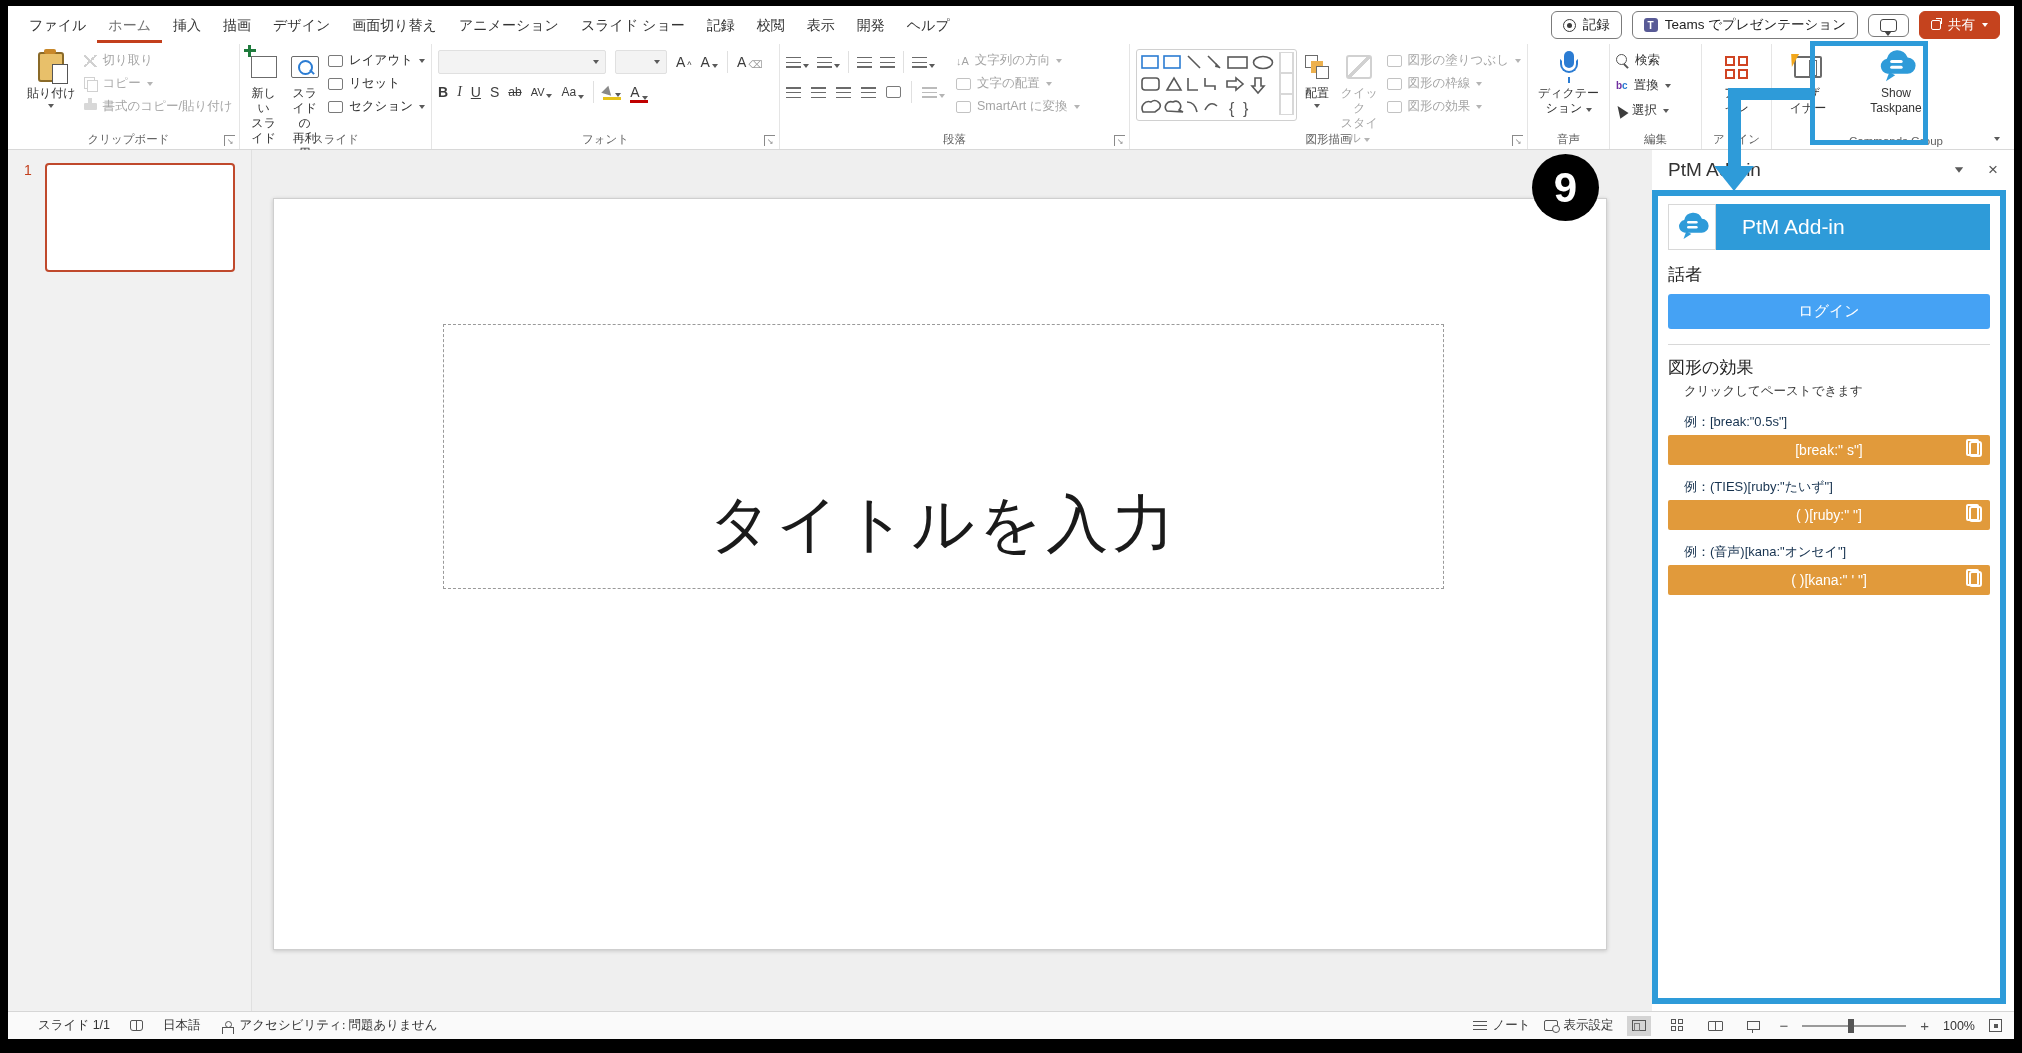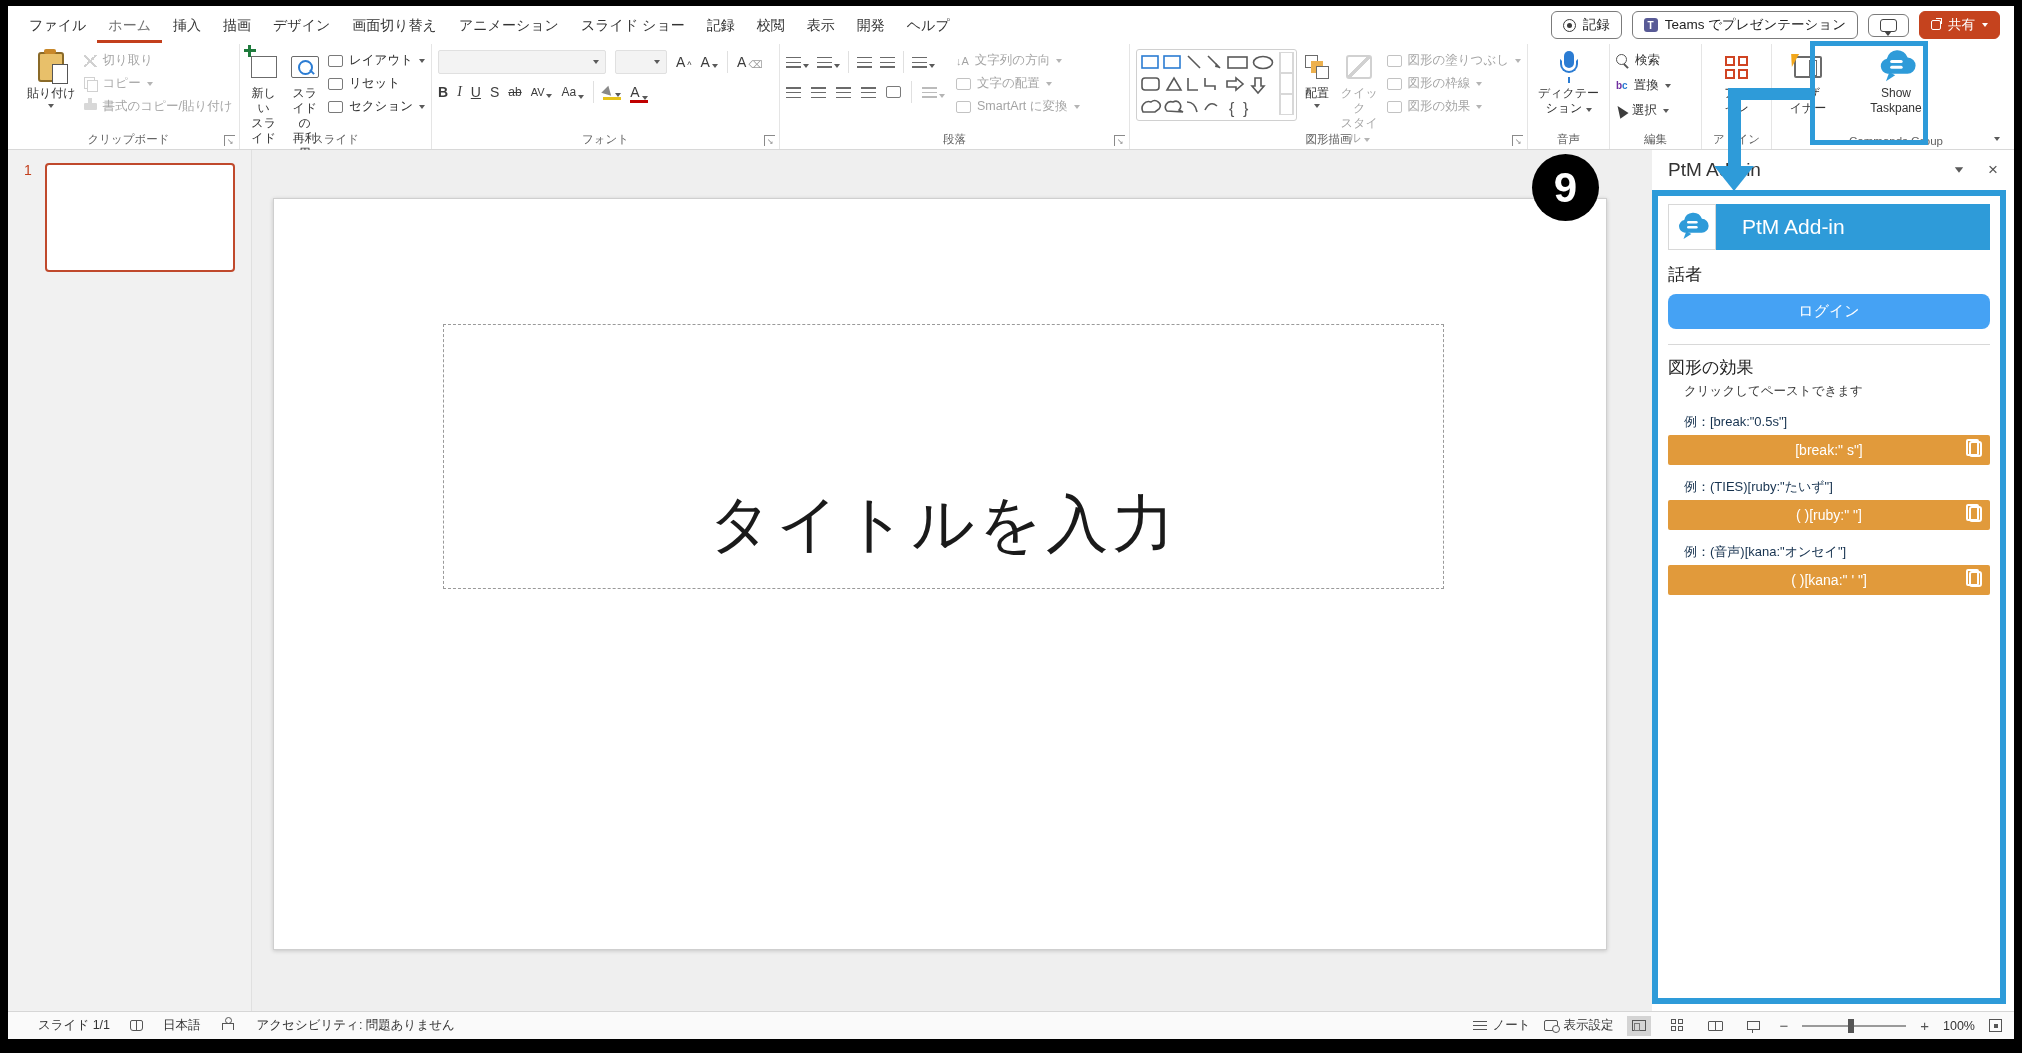--- a/index.html
+++ b/index.html
@@ -102,21 +102,21 @@
   .bluebox { position:absolute; left:0; top:40px; right:8px; bottom:7px; border:6px solid #2E9BD9; background:#fff; }
   .pane-inner { position:absolute; inset:0; overflow:hidden; }
   .pane-content { padding:8px 10px 0; }
   .addin-header { display:flex; height:46px; }
   .addin-logo-tile { width:48px; background:#fff; border:1px solid #D8D8D8; display:flex; align-items:center; justify-content:center; }
   .addin-header-bar { flex:1; background:#2E9BD9; color:#fff; font-size:21px; display:flex; align-items:center; padding-left:26px; }
   .spk-label { margin-top:13px; font-size:17px; color:#222; }
   .spk-select { margin-top:8px; height:37px; border:1px solid #C9C9C9; border-radius:4px; display:flex; align-items:center; padding:0 12px 0 16px; font-size:14.5px; color:#555; }
   .spk-select .chev { margin-left:auto; border-top-color:#999; }
   .btn-voice { margin-top:16px; height:35px; background:#A9CDF3; border-radius:3px; color:#fff; font-size:15px; display:flex; align-items:center; justify-content:center; position:relative; }
-  .btn-login { margin-top:8px; height:35px; background:#45A2F4; border-radius:8px; color:#fff; font-size:15px; display:flex; align-items:center; justify-content:center; }
+  .btn-login { margin-top:8px; height:35px; background:#45A2F4; border-radius:3px; color:#fff; font-size:15px; display:flex; align-items:center; justify-content:center; }
   .i-voicecheck { position:absolute; right:10px; top:7px; width:20px; height:20px; }
   .i-voicecheck::before { content:""; position:absolute; left:2px; top:2px; width:8px; height:8px; background:#fff; border-radius:50%; }
   .i-voicecheck::after { content:""; position:absolute; left:0; bottom:0; width:13px; height:7px; background:#fff; border-radius:6px 6px 0 0; }
   .i-voicecheck i { position:absolute; right:0; top:2px; width:8px; height:12px; border:2px solid #fff; border-left:none; border-radius:0 8px 8px 0; }
   .pane-divider { margin:15px 0 0; border-top:1px solid #D8D8D8; }
   .tags-heading { margin-top:11px; font-size:17px; color:#222; }
   .tags-sub { margin-top:4px; margin-left:16px; font-size:12.5px; color:#3c3c3c; }
   .tag-example { margin:13px 0 4px 16px; font-size:13px; color:#16324F; }
   .tag-btn { height:30px; background:#E19A3B; border-radius:2px; color:#fff; font-size:14px; display:flex; align-items:center; justify-content:center; position:relative; }
   .tag-btn .i-copy-w { position:absolute; right:8px; top:6px; width:13px; height:16px; border:2px solid #fff; border-radius:3px; background:transparent; }
@@ -600,21 +600,21 @@
 
       </div>
     </div>
   </div>
 
   <div class="statusbar">
     <div class="sb-left">
       <span>スライド 1/1</span>
       <span class="i-book"></span>
       <span>日本語</span>
-      <span style="display:inline-flex;align-items:flex-start;gap:24px;">
+      <span style="display:inline-flex;align-items:flex-end;gap:7px;font-family:Liberation Serif, serif;">
         <span class="i-access"></span>
         <span>アクセシビリティ: 問題ありません</span>
       </span>
     </div>
     <div class="sb-right">
       <span style="display:inline-flex;align-items:center;gap:5px;">
             <span class="i-notes"></span>
             <span>ノート</span>
           </span>
       <span style="display:inline-flex;align-items:center;gap:5px;">

